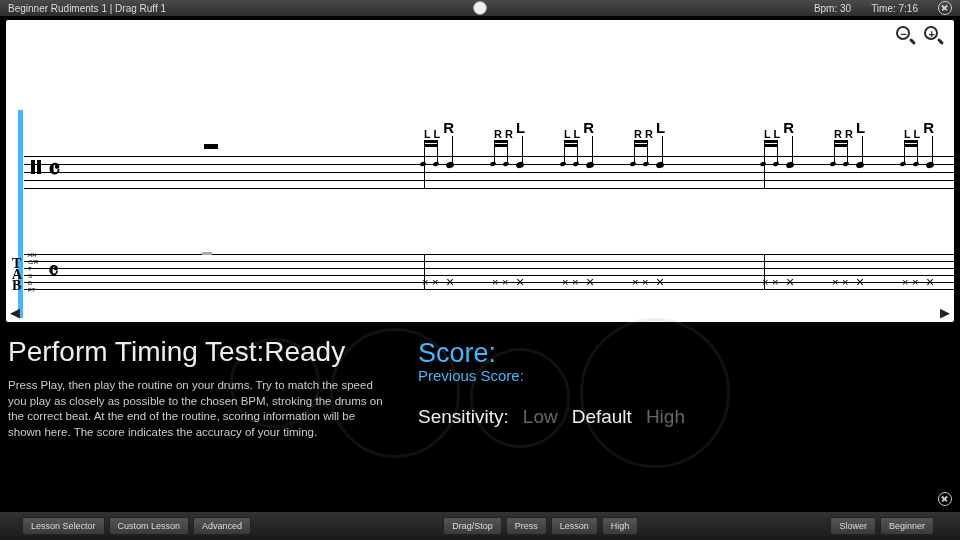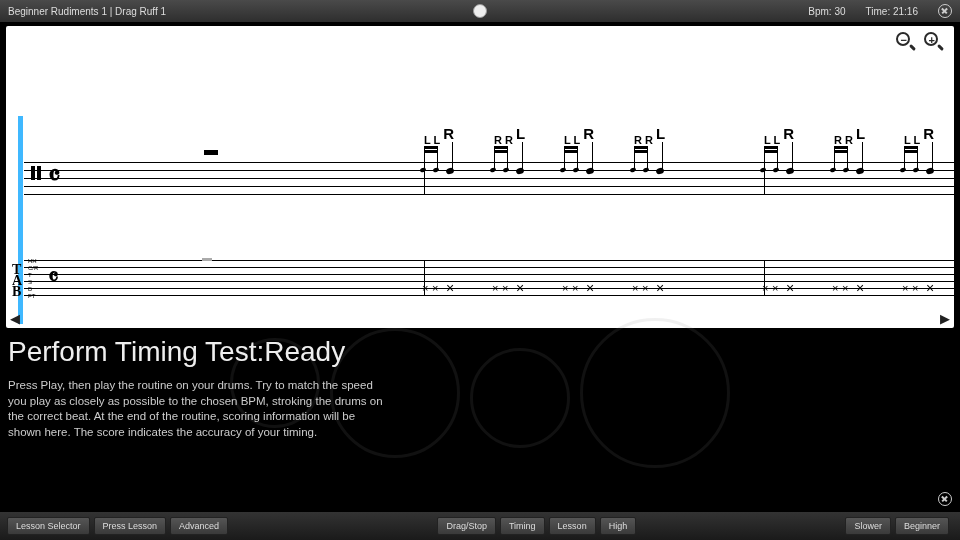--- a/index.html
+++ b/index.html
@@ -6,21 +6,21 @@
 body {
   width: 960px;
   height: 540px;
   background: #000;
   font-family: "Segoe UI", Arial, sans-serif;
   color: #fff;
   overflow: hidden;
   position: relative;
 }
 .topbar {
-  height: 22px;
+  height: 16px;
   background: linear-gradient(#4a4a4a, #2e2e2e);
   display: flex;
   align-items: center;
   padding: 0 8px;
   font-size: 10px;
   color: #ddd;
   position: relative;
 }
 .topbar .title { flex: 0 0 auto; }
 .topbar .spacer { flex: 1; }
@@ -244,21 +244,21 @@
   position: relative;
 }
 
 .bottom-bar {
   position: absolute;
   left: 0; right: 0; bottom: 0;
   height: 28px;
   background: linear-gradient(#333, #1a1a1a);
   display: flex;
   align-items: center;
-  padding: 0 7px;
+  padding: 0 22px;
 }
 .btn {
   background: linear-gradient(#555, #3a3a3a);
   color: #ddd;
   font-size: 9px;
   padding: 3px 8px;
   border-radius: 2px;
   margin-right: 4px;
   cursor: pointer;
   border: 1px solid #222;
@@ -272,21 +272,21 @@
 </style>
 </head>
 <body>
 
 <div class="topbar">
   <div class="title">Beginner Rudiments 1  |  Drag Ruff 1</div>
   <div class="logo"></div>
   <div class="spacer"></div>
   <div class="right">
     <div>Bpm: 30</div>
-    <div>Time: 21:16</div>
+    <div>Time: 7:16</div>
     <div class="close-btn"></div>
   </div>
 </div>
 
 <div class="notation-area">
   <div class="zoom-controls">
     <div class="zoom-btn">
       <div class="lens"></div>
         <div class="handle"></div>
       <div class="sign">−</div>
@@ -468,29 +468,39 @@
   <div class="drum" style="width:130px;height:130px;"></div>
   <div class="drum" style="width:100px;height:100px;margin-top:20px;"></div>
   <div class="drum" style="width:150px;height:150px;margin-top:-10px;"></div>
 </div>
 
 <div class="info-panel">
   <div class="info-left">
     <div class="heading">Perform Timing Test:Ready</div>
     <div class="body">Press Play, then play the routine on your drums. Try to match the speed you play as closely as possible to the chosen BPM, stroking the drums on the correct beat. At the end of the routine, scoring information will be shown here. The score indicates the accuracy of your timing.</div>
   </div>
+  <div class="info-right">
+    <div class="score-line">Score:</div>
+    <div class="prev-score">Previous Score:</div>
+    <div class="sensitivity">
+      <span class="lbl">Sensitivity:</span>
+      <span class="sens-opt" id="sens-low">Low</span>
+      <span class="sens-opt active" id="sens-default">Default</span>
+      <span class="sens-opt" id="sens-high">High</span>
+    </div>
+  </div>
 </div>
 
 <div class="close-btn bottom-close"></div>
 
 <div class="bottom-bar">
   <div class="btn">Lesson Selector</div>
-  <div class="btn">Press Lesson</div>
+  <div class="btn">Custom Lesson</div>
   <div class="btn">Advanced</div>
   <div class="pusher"></div>
   <div class="btn">Drag/Stop</div>
-  <div class="btn">Timing</div>
+  <div class="btn">Press</div>
   <div class="btn">Lesson</div>
   <div class="btn">High</div>
   <div class="pusher"></div>
   <div class="btn">Slower</div>
   <div class="btn">Beginner</div>
 </div>
 
 </body></html>

